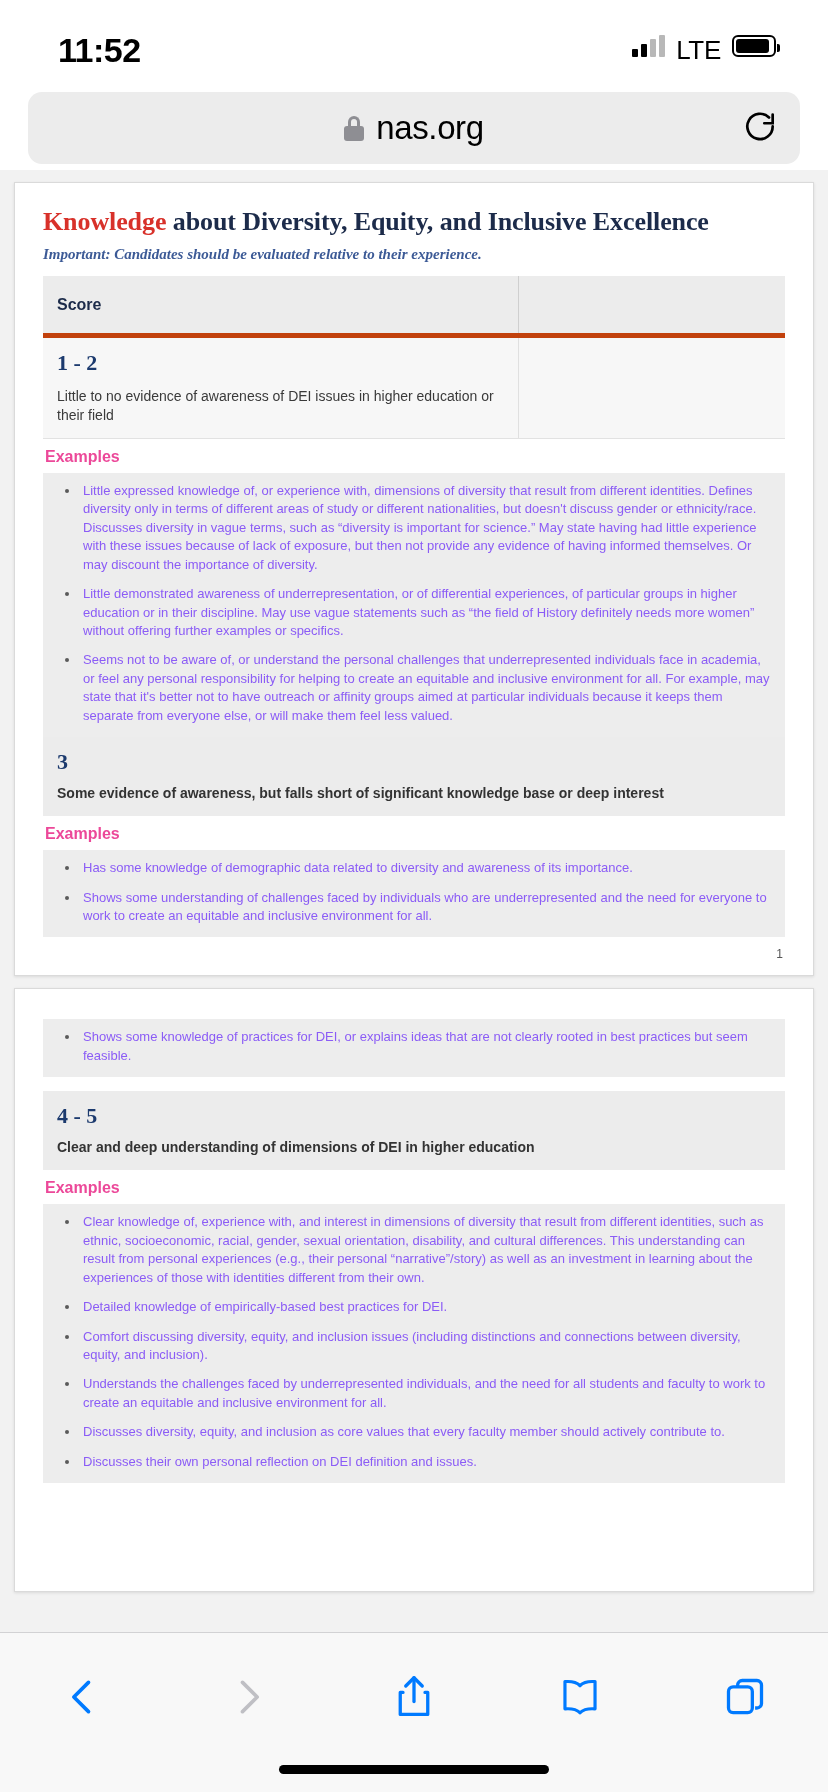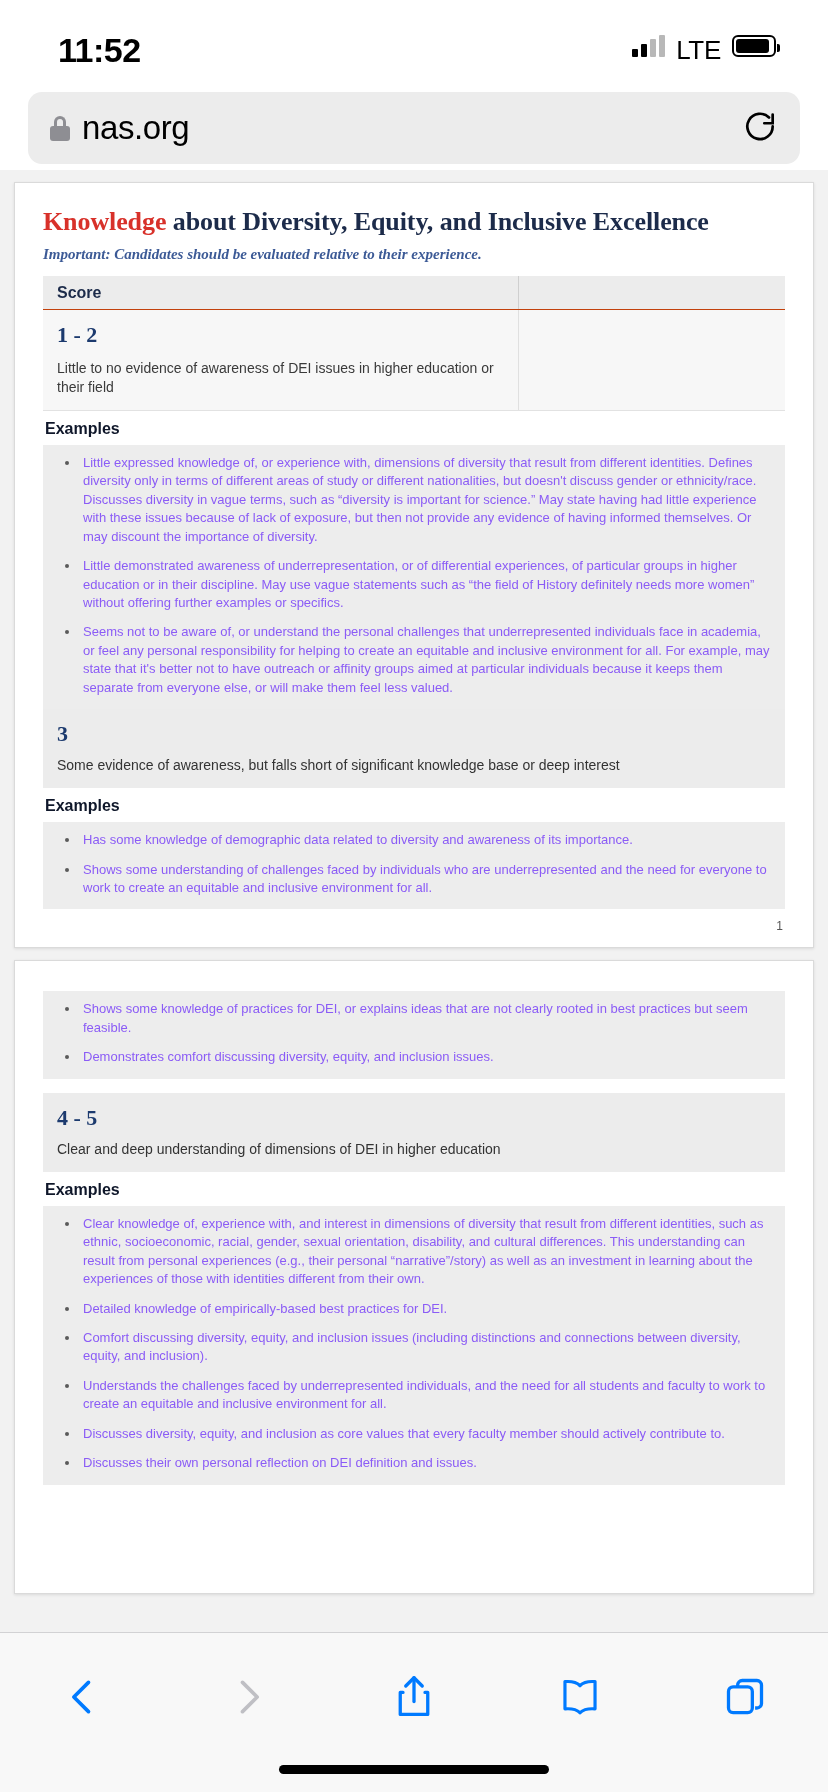--- a/index.html
+++ b/index.html
@@ -37,21 +37,21 @@
   
   .urlbar-wrap{
     padding:14px 28px 18px 28px; background:#ffffff;
     border-bottom:1px solid #d6d6d8;
   }
   .urlbar{
     height:72px; background:#ececec; border-radius:14px;
     display:flex; align-items:center; position:relative; padding:0 22px;
   }
   .url-center{
-    flex:1; display:flex; align-items:center; justify-content:flex-start; gap:12px;
+    flex:1; display:flex; align-items:center; justify-content:center; gap:12px;
   }
   .lock-icon{ width:20px; height:25px; position:relative; }
   .lock-icon .shackle{
     position:absolute; top:0; left:4px; width:12px; height:11px;
     border:3px solid #8e8e93; border-bottom:none;
     border-radius:7px 7px 0 0;
   }
   .lock-icon .body{
     position:absolute; bottom:0; left:0; width:20px; height:15px;
     background:#8e8e93; border-radius:3px;
@@ -81,45 +81,45 @@
     margin-bottom:9px; letter-spacing:-0.1px;
   }
   .doc-title .accent{ color:#d8312a; }
   .doc-note{
     font-family:"Liberation Serif", serif;
     font-size:15px; font-style:italic; font-weight:700; color:#3c5a96;
     margin-bottom:13px;
   }
 
   .score-head{
-    background:#ececec; border-bottom:1px solid #c2410c;
-    display:flex; height:34px; align-items:center;
+    background:#ececec; border-bottom:5px solid #c2410c;
+    display:flex; height:62px; align-items:center;
   }
   .score-head .c1{ flex:0 0 64%; padding-left:14px; font-size:16px; font-weight:700; color:#1c2b4a; }
   .score-head .c2{ flex:1; border-left:1px solid #cfcfcf; height:100%; }
 
   .score-row{
     display:flex; background:#f7f7f7; border-bottom:1px solid #e2e2e2;
   }
   .score-row .c1{ flex:0 0 64%; padding:12px 14px 13px 14px; }
   .score-row .c2{ flex:1; border-left:1px solid #e0e0e0; }
   .score-num{
     font-family:"Liberation Serif", serif;
     font-size:22px; font-weight:700; color:#1c3a6e; margin-bottom:11px;
   }
   .score-desc{ font-size:14px; color:#3a3a3a; line-height:1.35;margin-top:8px; }
 
   .score-band{
     background:#ececec; padding:12px 14px 13px 14px;
   }
   .score-band .score-num{ margin-bottom:9px; }
-  .score-band .score-desc{ color:#333; }
+  .score-band .score-desc{ color:#333;font-weight:bold; }
 
   .examples-h{
-    font-size:16px; font-weight:700; color:#0f172a;
+    font-size:16px; font-weight:700; color:#ec4899;
     margin:9px 0 7px 2px;
   }
   ul.ex{ list-style:none; background:#ededed; padding:9px 12px 10px 8px; }
   ul.ex.plain{ background:#ededed; }
   ul.ex li{
     position:relative; padding-left:32px; margin-bottom:11px;
     font-size:13px; line-height:1.42; color:#8b5cf6;
   }
   ul.ex li:last-child{ margin-bottom:2px; }
   ul.ex li::before{
@@ -221,21 +221,20 @@
       <li>Shows some understanding of challenges faced by individuals who are underrepresented and the need for everyone to work to create an equitable and inclusive environment for all.</li>
     </ul>
 
     <div style="height:26px"></div>
     <div class="page-num">1</div>
   </div>
 
   <div class="page-card" style="padding-top:30px;">
     <ul class="ex plain">
       <li>Shows some knowledge of practices for DEI, or explains ideas that are not clearly rooted in best practices but seem feasible.</li>
-      <li>Demonstrates comfort discussing diversity, equity, and inclusion issues.</li>
     </ul>
 
     <div class="score-band" style="margin-top:14px;">
       <div class="score-num">4 - 5</div>
       <div class="score-desc">Clear and deep understanding of dimensions of DEI in higher education</div>
     </div>
 
     <div class="examples-h">Examples</div>
     <ul class="ex">
       <li>Clear knowledge of, experience with, and interest in dimensions of diversity that result from different identities, such as ethnic, socioeconomic, racial, gender, sexual orientation, disability, and cultural differences. This understanding can result from personal experiences (e.g., their personal “narrative”/story) as well as an investment in learning about the experiences of those with identities different from their own.</li>

